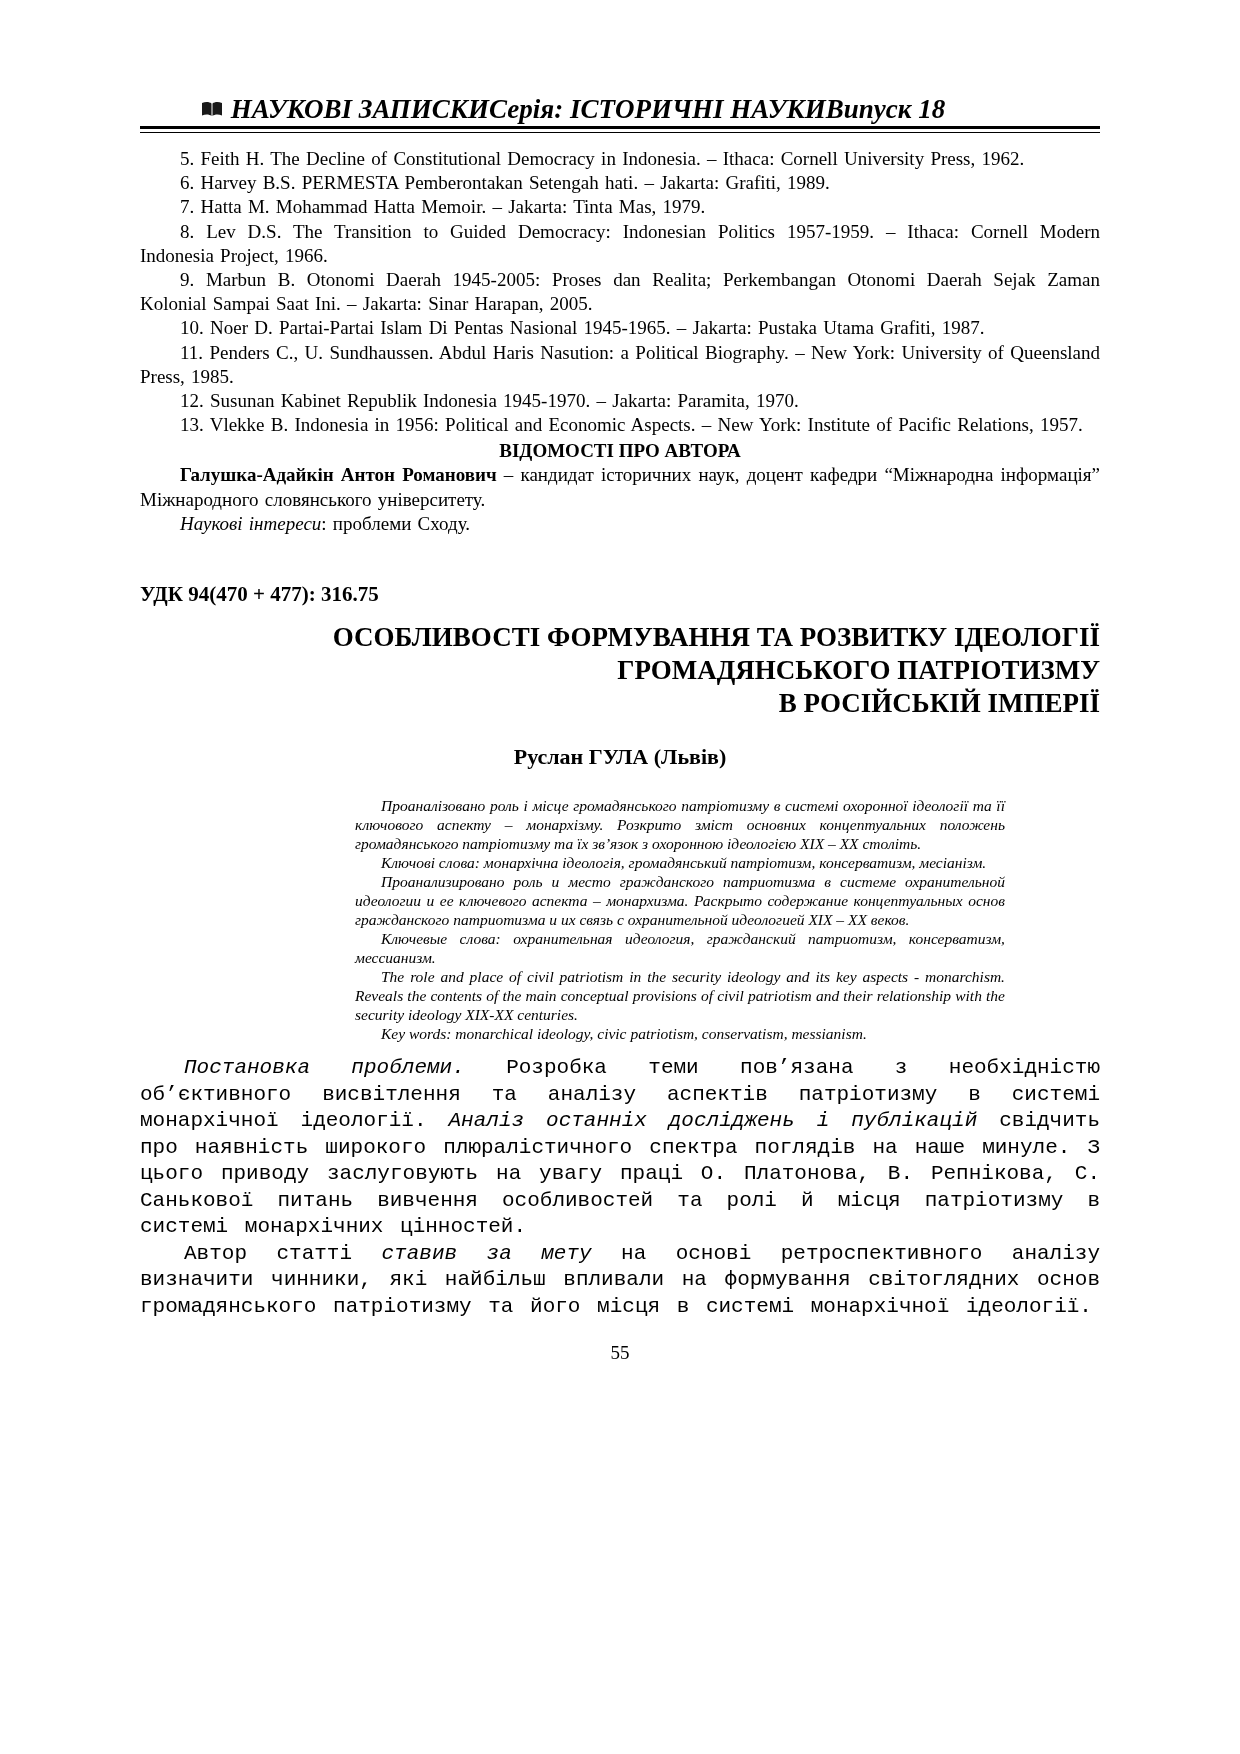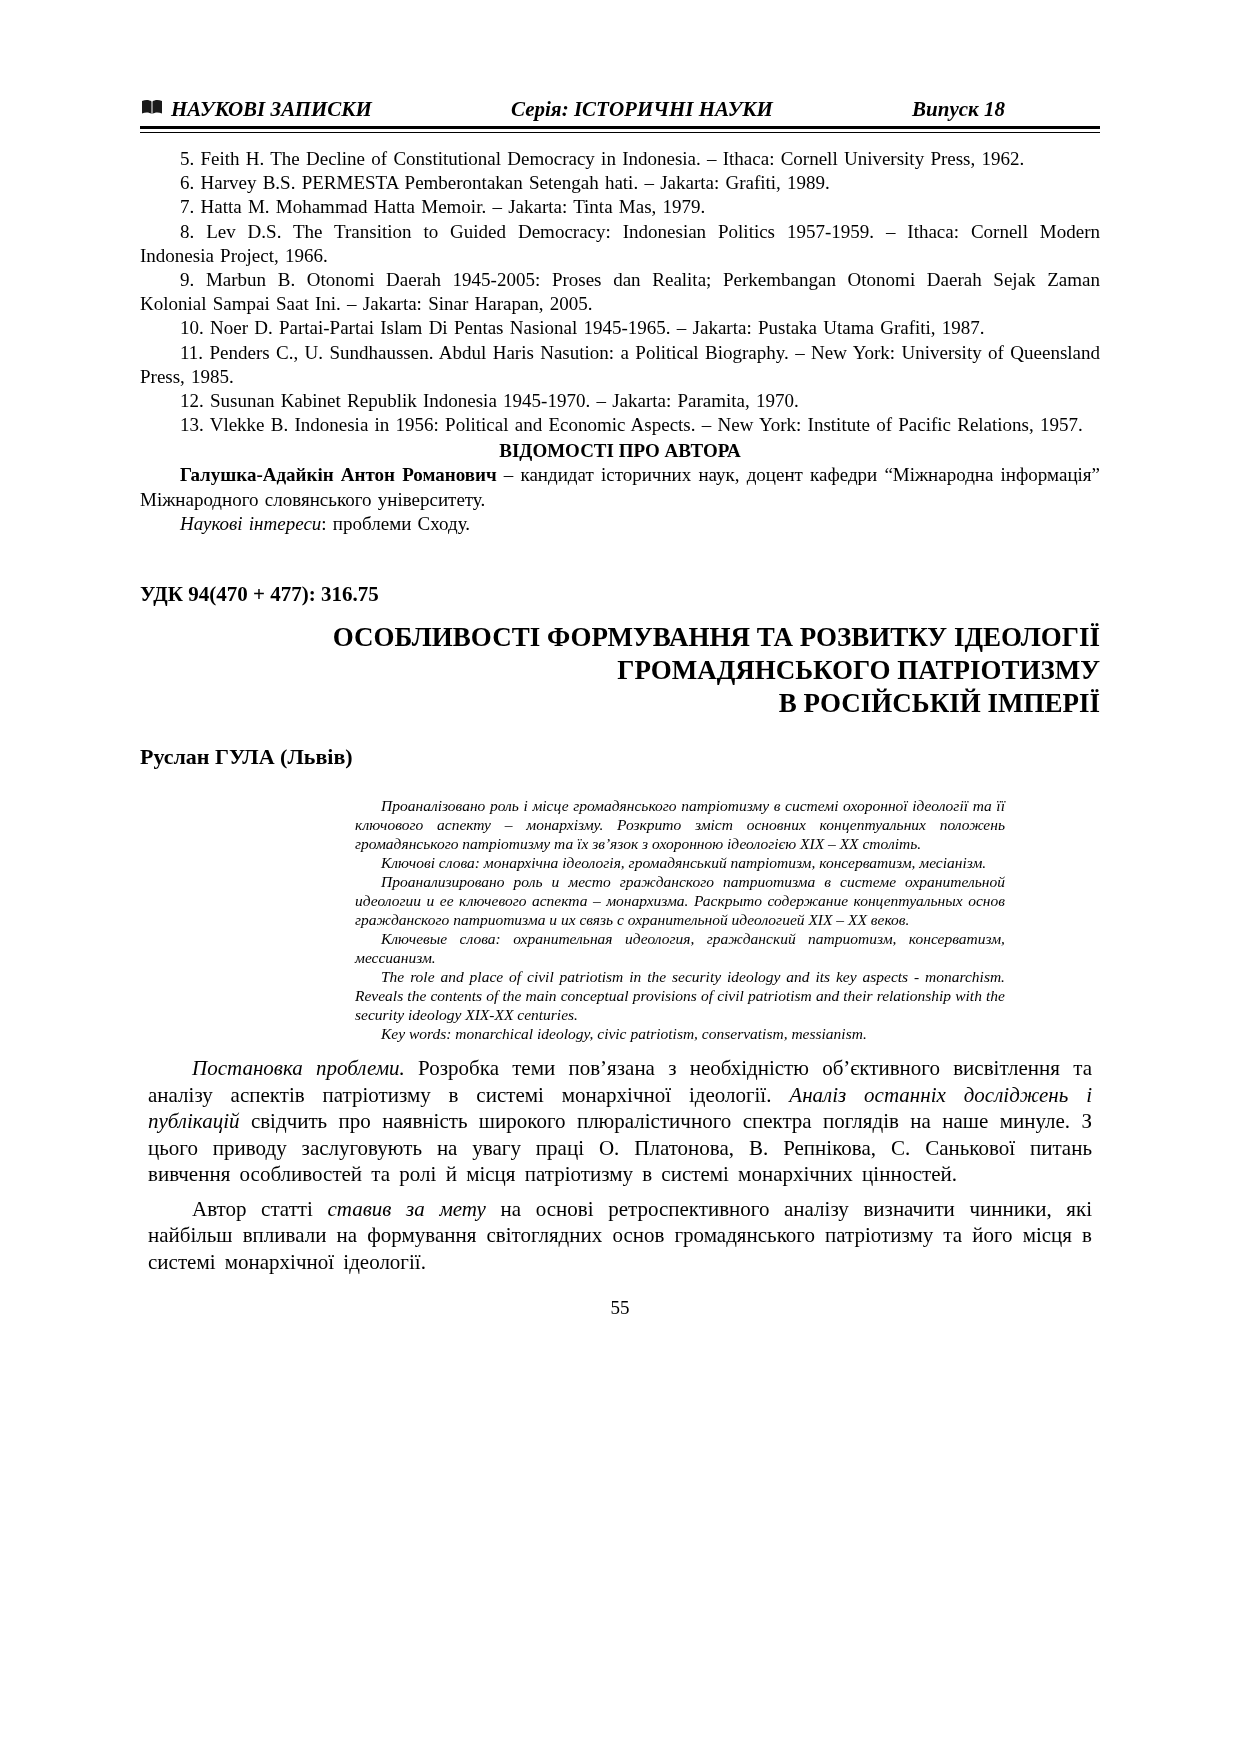--- a/index.html
+++ b/index.html
@@ -15,25 +15,25 @@
   .content {
     position: absolute;
     left: 140px;
     top: 96px;
     width: 960px;
   }
 
   
   .jheader {
     display: flex;
-    justify-content: space-between;
+    justify-content: center;
     align-items: center;
     font-weight: bold;
     font-style: italic;
-    font-size: 21px;
+    font-size: 27px;
     line-height: 26px;
   }
   .jheader .h-left { display: flex; align-items: center; gap: 7px; }
   .jheader .h-right { padding-right: 95px; }
   .double-rule {
     margin-top: 4px;
     height: 3px;
     border-top: 3px solid #000;
     border-bottom: 1px solid #000;
   }
@@ -66,21 +66,21 @@
   .title {
     margin: 14px 0 0;
     text-align: right;
     font-weight: bold;
     font-size: 27px;
     line-height: 33px;
   }
   .title .tl { display: block; }
   .author-line {
     margin: 24px 0 0;
-    text-align: left;
+    text-align: center;
     font-weight: bold;
     font-size: 22px;
   }
 
   
   .abstract {
     margin: 26px 95px 12px 215px;
     font-style: italic;
     font-size: 15.5px;
     line-height: 19px;
@@ -89,21 +89,21 @@
   .abstract p { margin: 0; text-indent: 26px; }
 
   
   .body-text {
     margin-top: 12px;
     font-size: 21px;
     line-height: 26.5px;
     text-align: justify;
     word-spacing: 4px;
   }
-  .body-text p { margin: 8px; text-indent: 44px; }
+  .body-text p { margin: 0; text-indent: 44px; font-family: Liberation Mono, monospace; }
   .body-text i, .abstract i { font-style: italic; }
 
   .page-num {
     margin-top: 22px;
     text-align: center;
     font-size: 19px;
   }
 </style>
 </head>
 <body>

